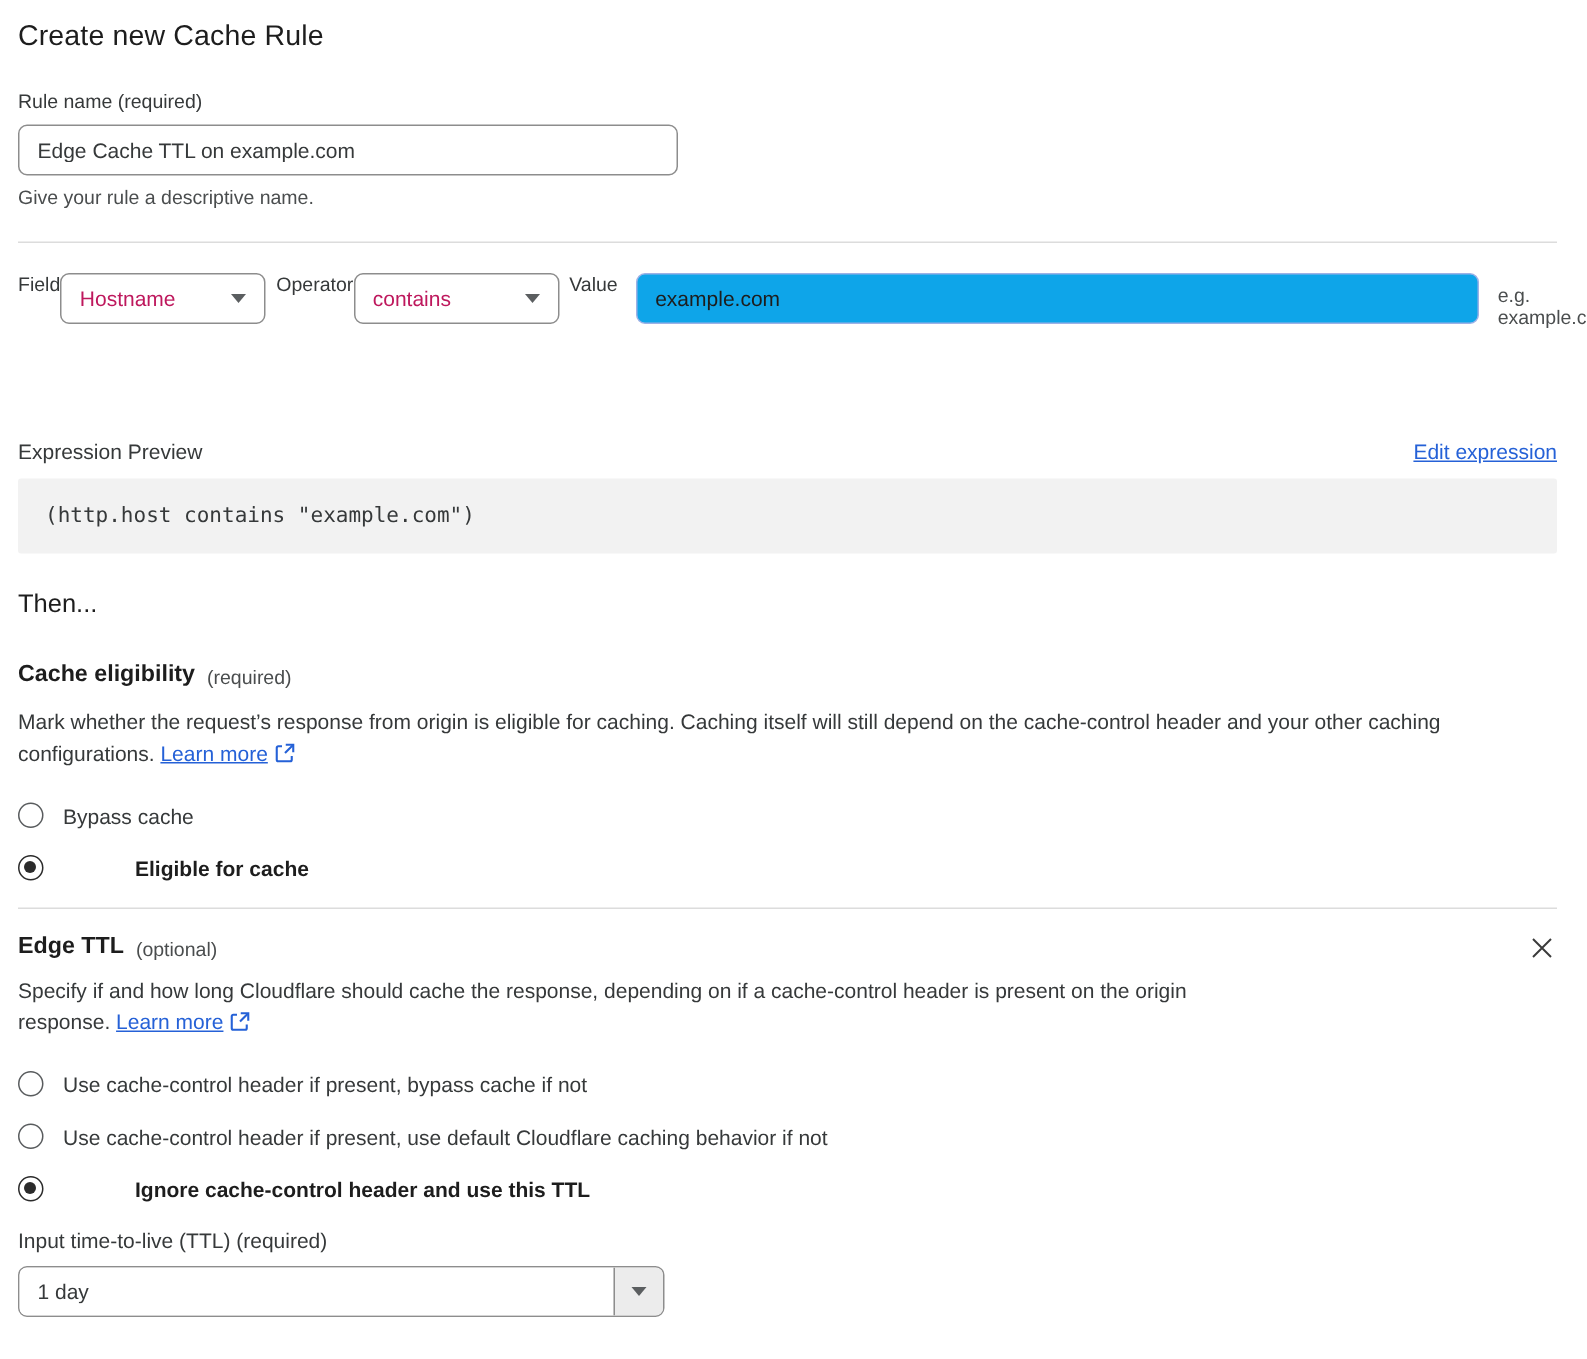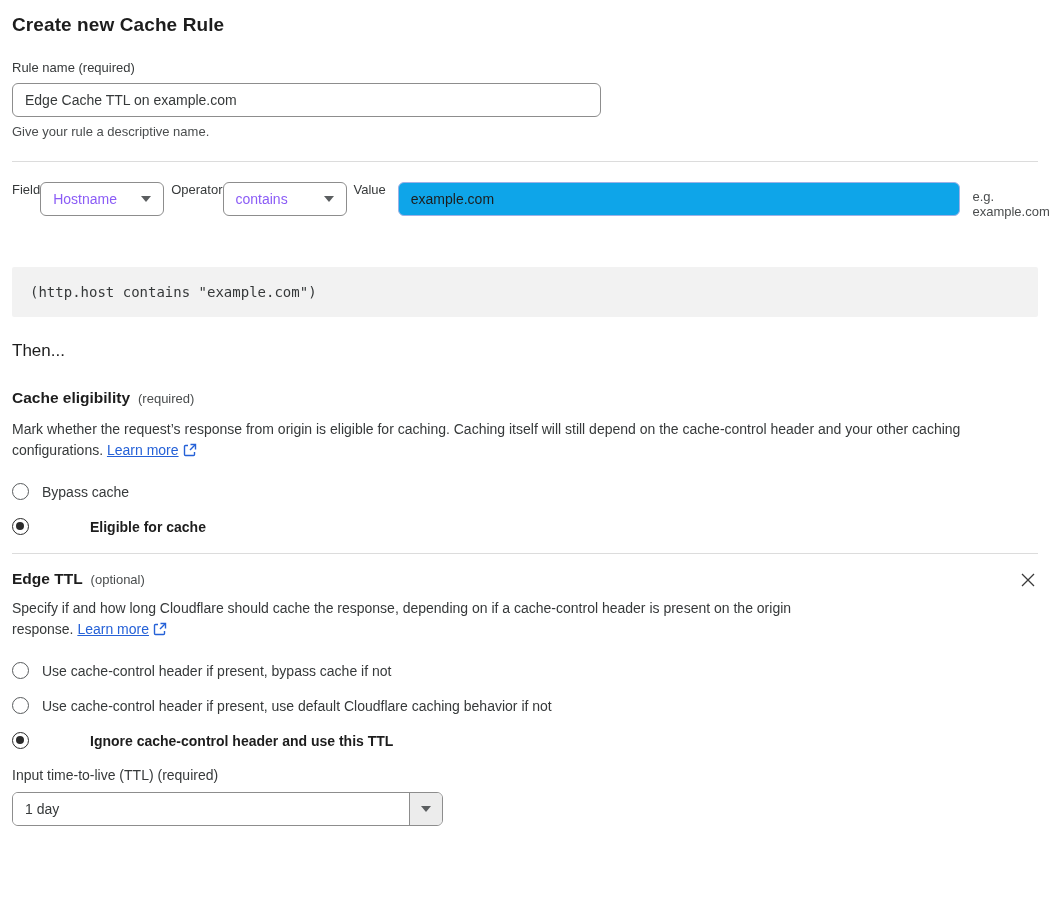--- a/index.html
+++ b/index.html
@@ -8,35 +8,35 @@
     width: 1058px;
     min-height: 906px;
     font-family: "Liberation Sans", sans-serif;
     color: #36393a;
     padding: 14px 20px 20px 12px;
   }
   .page { width: 1026px; }
 
   h1.page-title {
     font-size: 19px;
-    font-weight: bold;
+    font-weight: normal;
     color: #1d1d1d;
     letter-spacing: 0.1px;
   }
 
   .field-label {
     font-size: 13px;
     color: #36393a;
     margin-top: 24px;
     margin-bottom: 8px;
   }
 
   .text-input {
     display: block;
-    width: 589px;
+    width: 440px;
     height: 34px;
     border: 1px solid #8d8d8d;
     border-radius: 6px;
     padding: 0 12px;
     font-size: 14px;
     font-family: "Liberation Sans", sans-serif;
     color: #36393a;
     background: #ffffff;
     outline: none;
   }
@@ -64,31 +64,31 @@
   .match-grid {
     display: flex;
     align-items: flex-start;
     margin-top: 20px;
     gap: 7px;
   }
   .match-col { display: flex; flex-direction: row; }
   .match-col .col-label { font-size: 13px; color: #36393a; margin-bottom: 12px; }
 
   .select {
-    width: 124px;
+    width: 137px;
     height: 34px;
     border: 1px solid #8d8d8d;
     border-radius: 6px;
     background: #ffffff;
     display: flex;
     align-items: center;
     justify-content: space-between;
     padding: 0 12px;
     font-size: 14px;
-    color: #8b5cf6;
+    color: #be185d;
     cursor: pointer;
   }
   .chevron {
     width: 0; height: 0;
     border-left: 5px solid transparent;
     border-right: 5px solid transparent;
     border-top: 6px solid #5b5e60;
   }
 
   .value-col { flex: 1; gap: 12px; }
@@ -138,21 +138,21 @@
     padding: 17px 18px;
     font-family: "DejaVu Sans Mono", "Liberation Mono", monospace;
     font-size: 14px;
     color: #36393a;
   }
 
   h2.then-heading { font-size: 17px; font-weight: normal; color: #1d1d1d; margin-top: 24px; }
 
   .subsection-heading-row {
     display: flex;
-    align-items: center;
+    align-items: flex-end;
     justify-content: flex-start;
     margin-top: 28px;
   }
   .subsection-heading { font-size: 15.5px; font-weight: bold; color: #1d1d1d; }
   .heading-qualifier { font-size: 13px; color: #4a4d4e; margin-left: 8px; font-weight: normal; }
 
   .description {
     font-size: 14px;
     color: #36393a;
     line-height: 21px;
@@ -269,20 +269,24 @@
       <div class="col-label">Value</div>
       <input class="value-input" type="text" value="example.com" style="">
       <div class="help-text">e.g. example.com</div>
     </div>
     <div class="conjunction-group">
       <button class="conj-btn">And</button>
       <button class="conj-btn">Or</button>
     </div>
   </div>
 
+  <div class="expr-row">
+    <span class="expr-label">Expression Preview</span>
+    <a class="link">Edit expression</a>
+  </div>
   <div class="code-box">(http.host contains "example.com")</div>
 
   <h2 class="then-heading">Then...</h2>
 
   <div class="subsection-heading-row">
     <span class="subsection-heading">Cache eligibility</span>
     <span class="heading-qualifier">(required)</span>
   </div>
   <div class="description">
     <span>Mark whether the request’s response from origin is eligible for caching. Caching itself will still depend on the cache-control header and your other caching configurations.</span>

